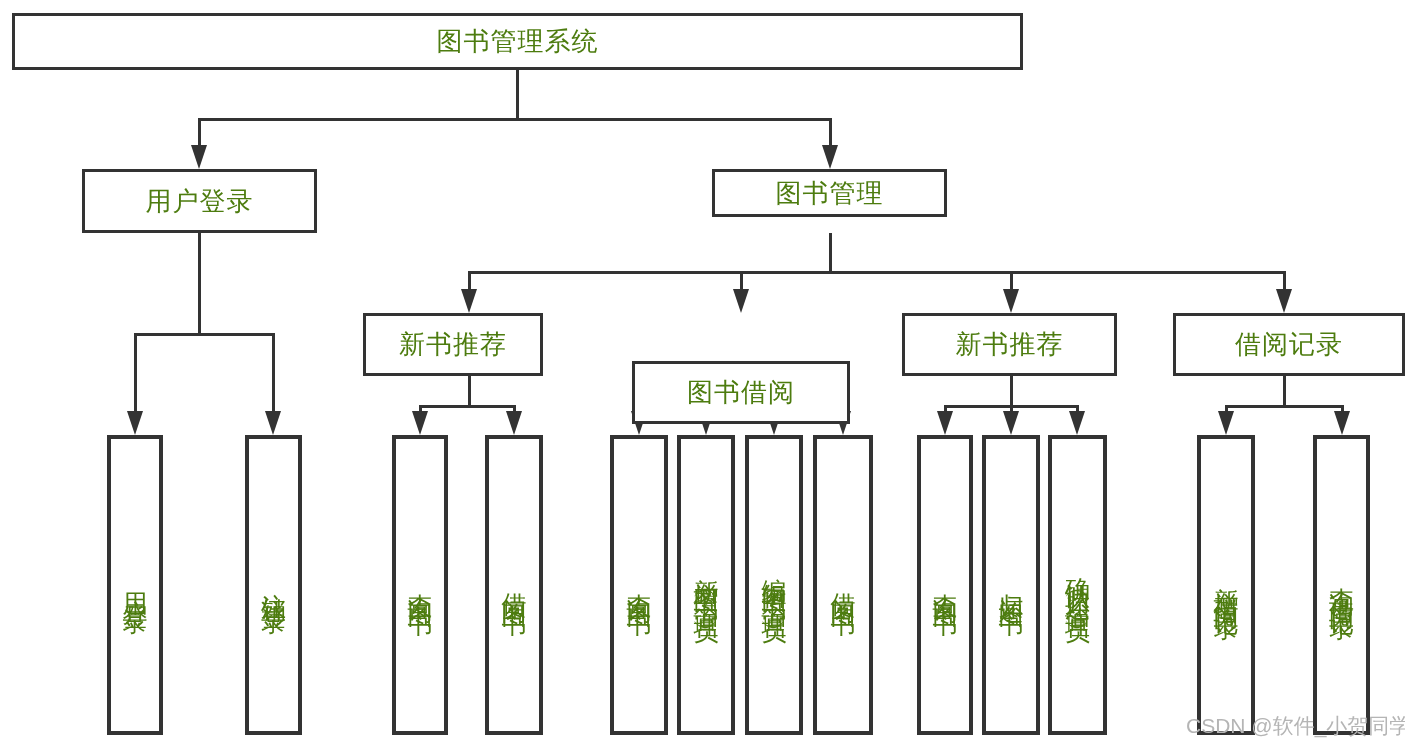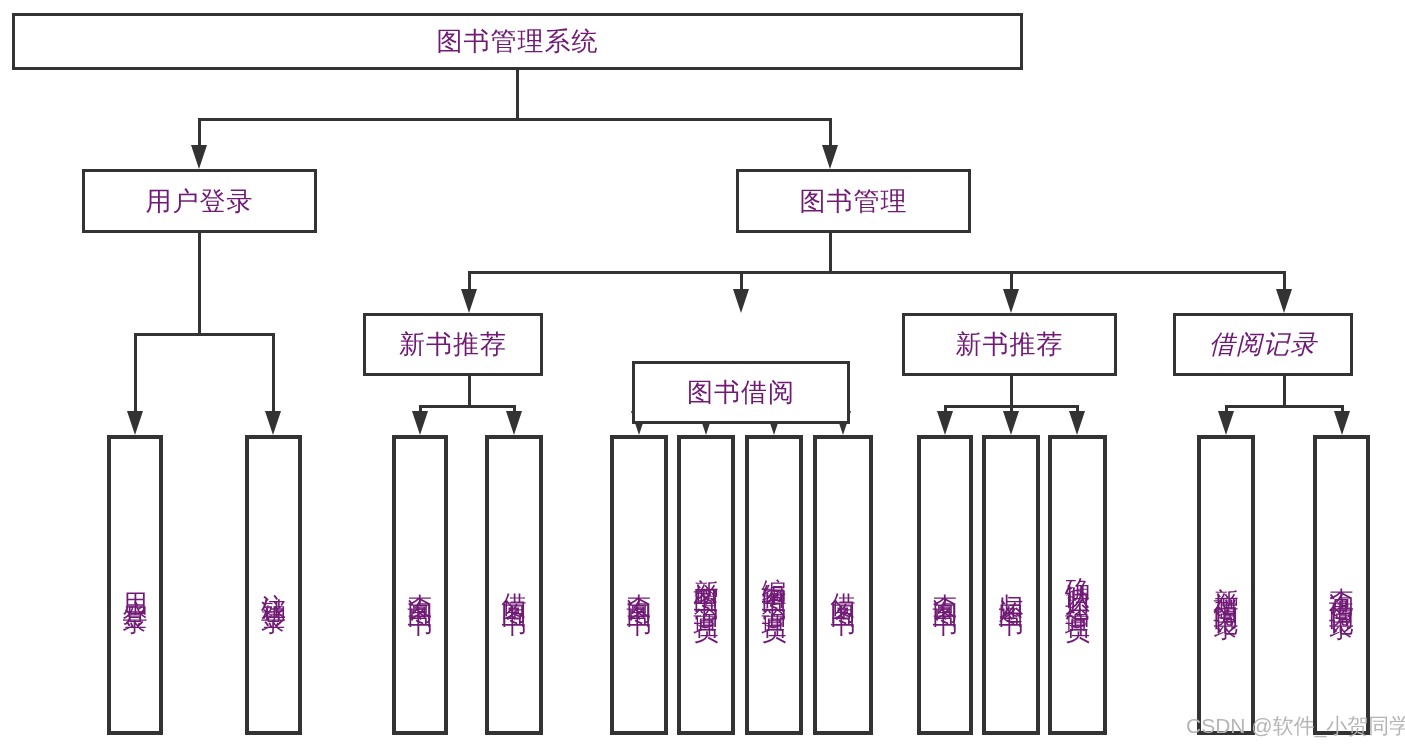--- a/index.html
+++ b/index.html
@@ -12,21 +12,21 @@
     font-family: "Liberation Sans", "DejaVu Sans", sans-serif;
   }
   .node {
     position: absolute;
     box-sizing: border-box;
     border: 3px solid #333333;
     background: #ffffff;
     display: flex;
     align-items: center;
     justify-content: center;
-    color: #701a75;
+    color: #4d7c0f;
     font-size: 26px;
     letter-spacing: 1px;
     z-index: 2;
   }
   .leaf {
     border-width: 4px;
     font-size: 25px;
   }
   .leaf .vtext {
     writing-mode: vertical-rl;
@@ -64,34 +64,34 @@
 
 <div id="canvas">
 
   <div class="node" style="left:12px; top:13px; width:1011px; height:57px;">
     <span>图书管理系统</span>
   </div>
 
   <div class="node" style="left:82px; top:169px; width:235px; height:64px;">
     <span>用户登录</span>
   </div>
-  <div class="node" style="left:736px; top:169px; width:235px; height:64px;">
+  <div class="node" style="left:712px; top:169px; width:235px; height:48px;">
     <span>图书管理</span>
   </div>
 
   <div class="node" style="left:363px; top:313px; width:180px; height:63px;">
     <span>新书推荐</span>
   </div>
   <div class="node" style="left:632px; top:313px; width:218px; height:63px;margin-top:48px;">
     <span>图书借阅</span>
   </div>
   <div class="node" style="left:902px; top:313px; width:215px; height:63px;">
     <span>新书推荐</span>
   </div>
-  <div class="node" style="left:1173px; top:313px; width:180px; height:63px;font-style:italic;">
+  <div class="node" style="left:1173px; top:313px; width:232px; height:63px;">
     <span>借阅记录</span>
   </div>
 
   <div class="node leaf" style="left:107px; top:435px; width:56px; height:300px;">
     <span class="vtext">用户登录</span>
   </div>
   <div class="node leaf" style="left:245px; top:435px; width:57px; height:300px;">
     <span class="vtext">注销登录</span>
   </div>
   <div class="node leaf" style="left:392px; top:435px; width:56px; height:300px;">

